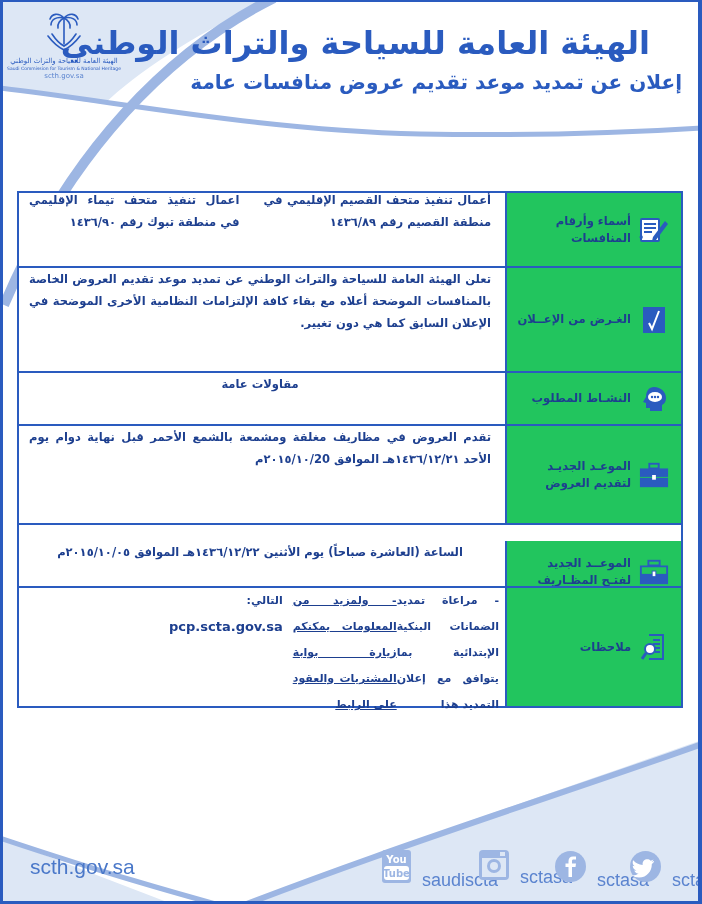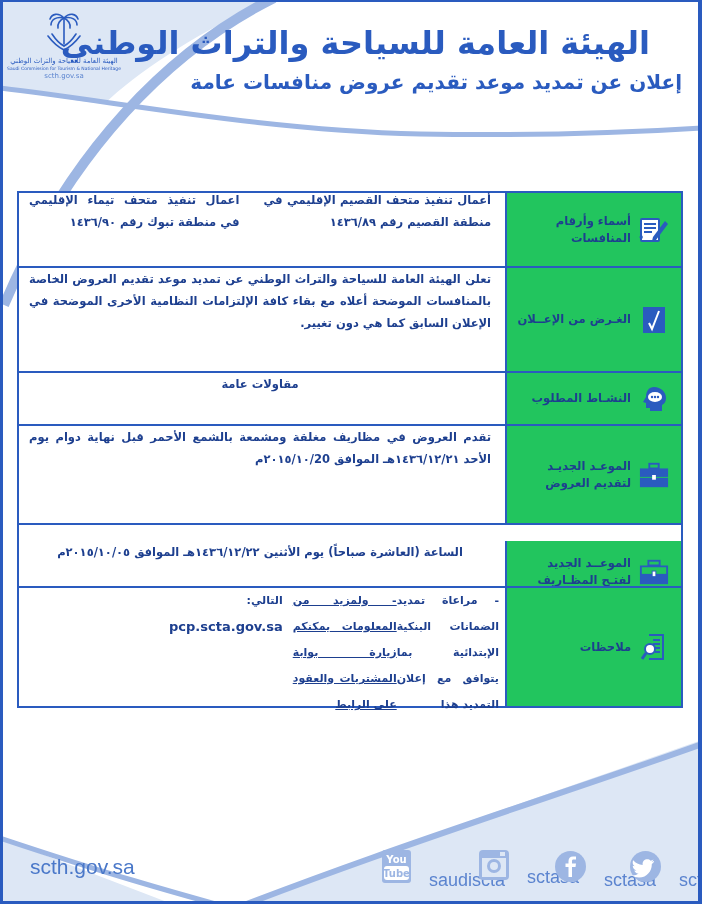--- a/index.html
+++ b/index.html
@@ -20,21 +20,21 @@
     .row { position:absolute; left:0; right:0; display:flex; flex-direction:row; box-sizing:border-box; }
     .lbl { width:176px; box-sizing:border-box; background:#22c55e; border-left:2px solid #2a5bbf; display:flex; align-items:center; padding-right:12px; gap:8px; }
     .lbl .ic { width:30px; height:30px; flex:0 0 30px; display:flex; align-items:center; justify-content:center; }
     .lbl .txt { font-size:11.5px; font-weight:bold; color:#1d3f8f; line-height:17px; }
     .val { flex:1; box-sizing:border-box; padding:0 14px 0 10px; display:flex; flex-direction:row; justify-content:center; }
     .val p { margin:0; font-size:11.5px; font-weight:bold; color:#1d3f8f; line-height:22px; text-align:justify; }
     .hline { position:absolute; left:0; right:0; height:2px; background:#2a5bbf; }
     .url-ltr { font-family:"DejaVu Sans", sans-serif; font-weight:bold; font-size:13px; color:#1d3f8f; direction:ltr; unicode-bidi:embed; }
 
     .footer-url { position:absolute; left:30px; top:855px; font-size:21px; color:#4a78c9; z-index:3; font-family:"Liberation Sans", sans-serif; }
-    .social { position:absolute; top:850px; z-index:3; display:flex; align-items:flex-end; gap:18px; }
+    .social { position:absolute; top:850px; z-index:3; display:flex; align-items:flex-end; gap:11px; }
     .social .handle { font-family:"Liberation Sans", sans-serif; font-size:18px; color:#5b84cf; line-height:14px; }
   </style>
 </head>
 <body>
 
 <svg class="bg" width="702" height="904" viewBox="0 0 702 904">
 
   <path d="M0,0 L272,0 C200,30 140,70 104,104 C70,100 30,92 0,90 Z" fill="#dde7f5"></path>
 
   <path d="M0,88 C120,102 260,130 420,134 C540,136 640,132 702,128" fill="none" stroke="#9db6e3" stroke-width="5"></path>

